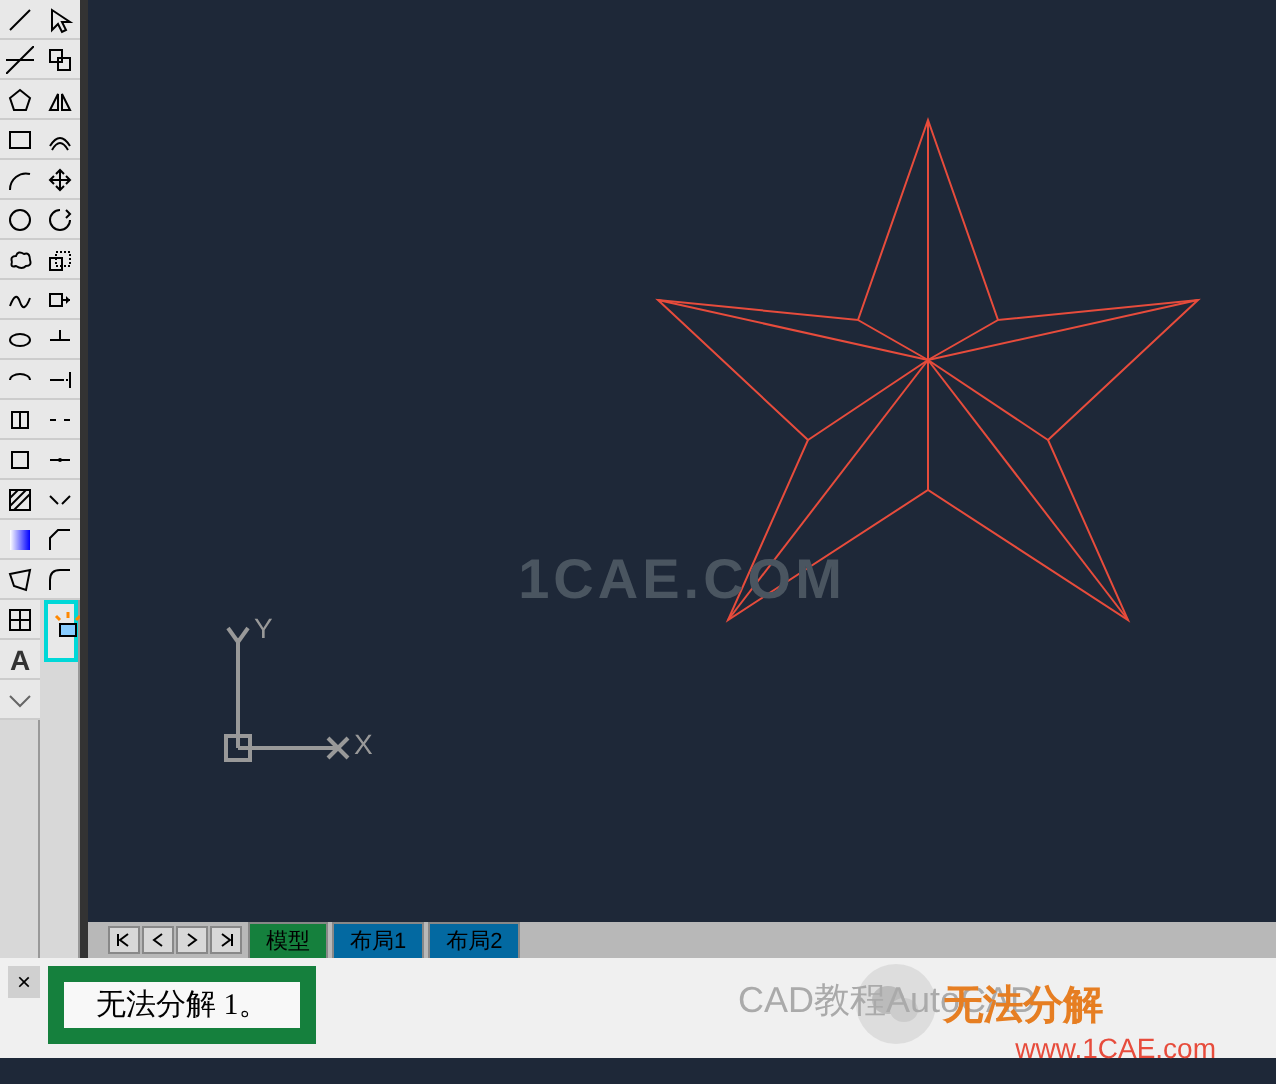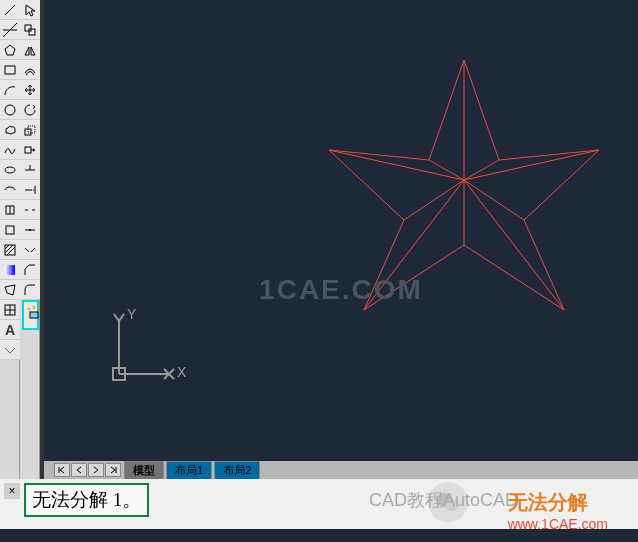--- a/index.html
+++ b/index.html
@@ -24,33 +24,33 @@
     .ucs { position: absolute; bottom: 90px; left: 65px; }
     .ucs-line { stroke: #999; stroke-width: 2; fill: none; }
     .ucs-text { fill: #999; font-size: 14px; font-family: Arial; }
     .ucs-square { fill: none; stroke: #999; stroke-width: 2; }
     
     .tab-bar { position: absolute; bottom: 0; left: 0; right: 0; height: 18px; background: #b8b8b8; display: flex; align-items: center; }
     .tab-btns { display: flex; padding-left: 10px; }
     .tab-btn { width: 16px; height: 14px; background: #d8d8d8; border: 1px solid #888; margin-right: 1px; display: flex; align-items: center; justify-content: center; cursor: pointer; }
     .tab-btn svg { width: 8px; height: 8px; }
     .tab { padding: 1px 8px; background: #0369a1; border: 1px solid #888; border-bottom: none; font-size: 11px; cursor: pointer; margin-left: 2px; }
-    .tab.active { background: #737373; font-weight: bold; }
+    .tab.active { background: #15803d; font-weight: normal; }
     
     .command-area { background: #f0f0f0; height: 50px; width: 100%; position: absolute; bottom: 13px; left: 0; display: flex; align-items: flex-start; padding: 4px; }
     .close-cmd { width: 16px; height: 16px; background: #d0d0d0; display: flex; align-items: center; justify-content: center; margin-right: 4px; font-size: 12px; cursor: pointer; }
-    .cmd-text { padding: 2px 6px; border: 2px solid #15803d; font-size: 19px; font-family: "SimSun", serif; background: #f8f8f8; }
+    .cmd-text { padding: 2px 16px; border: 8px solid #15803d; font-size: 15px; font-family: "SimSun", serif; background: #f8f8f8; }
     
     .bottom-bar { position: absolute; bottom: 0; left: 0; right: 0; height: 13px; background: #1e2838; }
     
     .overlay-logo { position: absolute; bottom: 20px; right: 170px; width: 40px; height: 40px; background: rgba(180,180,180,0.3); border-radius: 50%; display: flex; align-items: center; justify-content: center; }
     
     .overlay-text { position: absolute; bottom: 10px; right: 30px; font-size: 16px; }
     .overlay-text-sim { color: #e67e22; font-weight: bold; font-size: 20px; }
-    .overlay-text-url { color: #e74c3c; font-size: 14px; display: block; }
+    .overlay-text-url { color: #e74c3c; font-size: 14px; display: block; margin-left: 36px; }
     .overlay-text-cad { position: absolute; bottom: 30px; right: 120px; color: #aaa; font-size: 18px; }
     
     .text-tool { font-size: 14px; font-weight: bold; color: #333; }
   </style>
 </head>
 <body>
 
 <div class="container">
   <div class="toolbar">
     <div class="toolbar-col">

